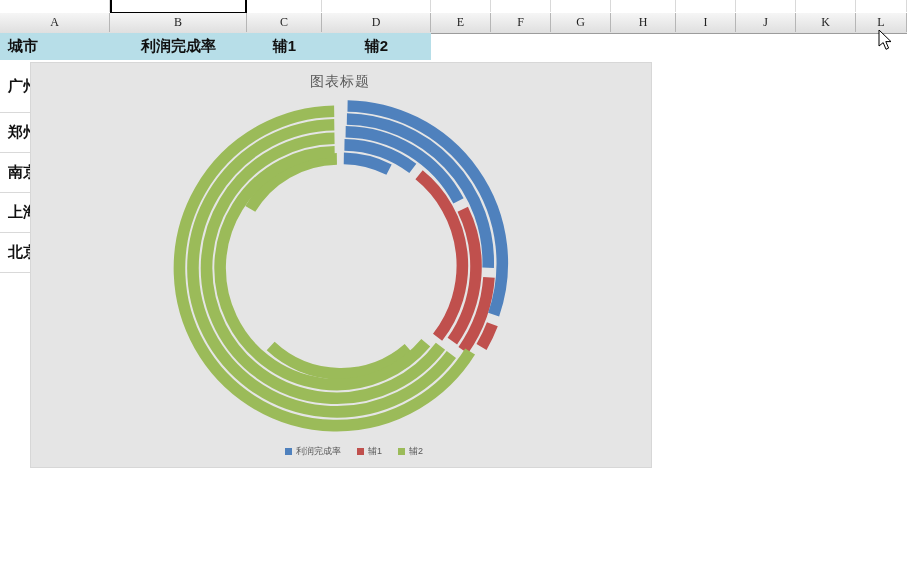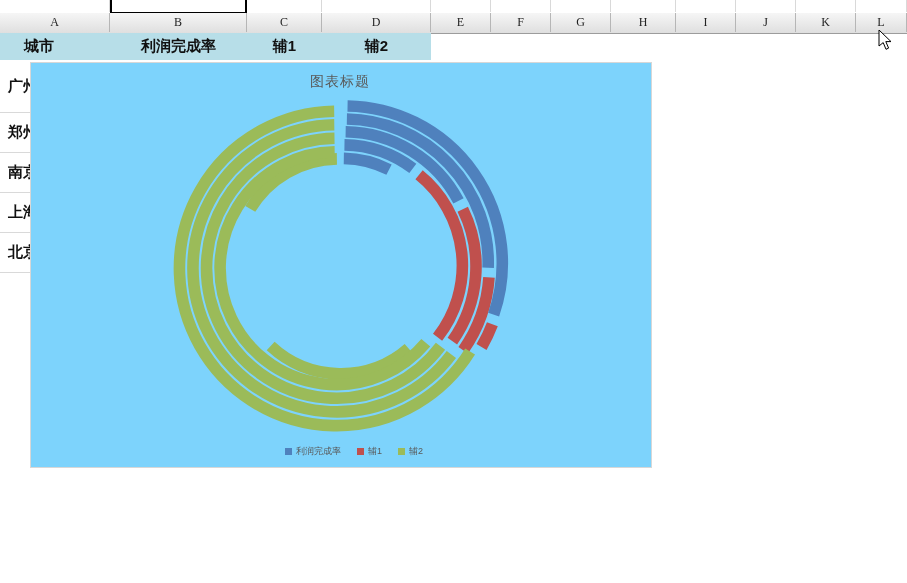--- a/index.html
+++ b/index.html
@@ -14,28 +14,28 @@
   
   .col-headers{position:absolute;left:0;top:13px;width:907px;height:20px;
     background:linear-gradient(#f6f6f6,#dfdfdf);border-bottom:1px solid #9c9c9c;}
   .col-h{position:absolute;top:0;height:19px;display:flex;align-items:center;justify-content:center;
     border-right:1px solid #b6b6b6;color:#222;font-family:"Liberation Serif",serif;font-size:12px;}
   
   .sheet-header-row{position:absolute;left:0;top:33px;height:27px;width:431px;background:#b7dee8;}
   .sh-cell{position:absolute;top:0;height:27px;display:flex;align-items:center;
     font-weight:bold;font-size:15px;color:#111;}
   .sh-cell.center{justify-content:center;}
-  .sh-cell.left{justify-content:flex-start;padding-left:24px;box-sizing:border-box;}
+  .sh-cell.left{justify-content:flex-start;padding-left:8px;box-sizing:border-box;}
   
   .rows-strip{position:absolute;left:0;top:60px;width:120px;}
   .data-row{position:relative;border-bottom:1px solid #d9d9d9;display:flex;align-items:center;}
   .data-row .city{font-weight:bold;font-size:15px;color:#111;padding-left:8px;white-space:nowrap;}
   
   .chart-box{position:absolute;left:30px;top:62px;width:620px;height:404px;
-    background:#7dd3fc;border:1px solid #d7d7d7;z-index:5;}
+    background:#e5e5e5;border:1px solid #d7d7d7;z-index:5;}
   .chart-title{position:absolute;left:0;top:10px;width:618px;text-align:center;
     color:#595959;font-size:14px;letter-spacing:1px;}
   .chart-svg{position:absolute;left:0;top:0;}
   .legend{position:absolute;left:0;bottom:9px;width:618px;display:flex;justify-content:center;
     transform:translateX(14px);gap:16px;align-items:center;}
   .legend-item{display:flex;align-items:center;gap:4px;color:#595959;font-size:9px;}
   .legend-swatch{width:7px;height:7px;display:inline-block;}
   
   .cursor{position:absolute;left:878px;top:30px;z-index:9;}
 </style>

